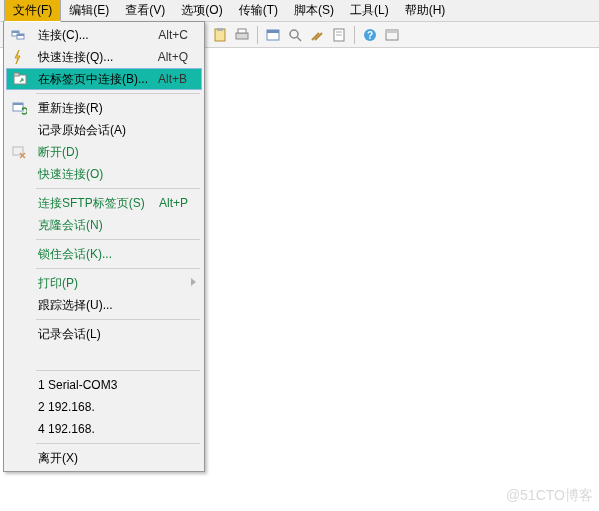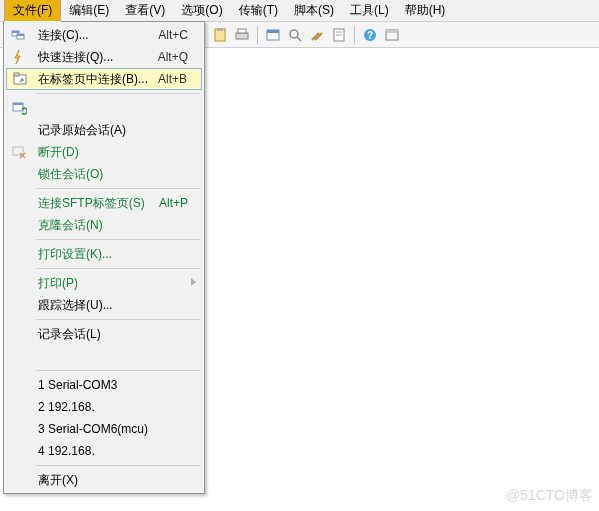--- a/index.html
+++ b/index.html
@@ -77,21 +77,21 @@
 .dd-label {
   flex: 1;
   padding-left: 6px;
   white-space: nowrap;
 }
 .dd-shortcut {
   padding-right: 14px;
   color: #333;
 }
 .dd-row.highlight {
-  background: #fef9c3;
+  background: #14b8a6;
   border: 1px solid #8db8e0;
   height: 22px;
 }
 .dd-row.highlight .dd-icon { width: 25px; }
 .dd-row.disabled .dd-label,
 .dd-row.disabled .dd-shortcut { color: #15803d; }
 .dd-sep {
   height: 1px;
   background: #d0d0d0;
   margin: 3px 2px 3px 30px;
@@ -221,53 +221,54 @@
     <div class="dd-sep"></div>
     <div class="dd-row">
       <div class="dd-icon">
         <svg width="16" height="16">
           <rect x="2" y="3" width="10" height="8" fill="#fff" stroke="#7a95c2"></rect>
           <rect x="2" y="3" width="10" height="2" fill="#7a95c2"></rect>
           <path d="M11 9 a3 3 0 1 1 0 4" fill="none" stroke="#3a8a3a" stroke-width="1.3"></path>
           <path d="M11 8 L11 10 L13 10 Z" fill="#3a8a3a"></path>
         </svg>
       </div>
+      <div class="dd-label">重新连接(R)</div>
     </div>
     <div class="dd-row">
       <div class="dd-icon"></div>
       <div class="dd-label">记录原始会话(A)</div>
     </div>
     <div class="dd-row disabled">
       <div class="dd-icon">
         <svg width="16" height="16">
           <rect x="2" y="3" width="10" height="8" fill="#f0f0f0" stroke="#bbb"></rect>
           <line x1="9" y1="9" x2="14" y2="14" stroke="#c96" stroke-width="1.5"></line>
           <line x1="14" y1="9" x2="9" y2="14" stroke="#c96" stroke-width="1.5"></line>
         </svg>
       </div>
       <div class="dd-label">断开(D)</div>
     </div>
     <div class="dd-row disabled">
       <div class="dd-icon"></div>
-      <div class="dd-label">锁住会话(O)</div>
+      <div class="dd-label">快速连接(O)</div>
     </div>
     <div class="dd-sep"></div>
     <div class="dd-row disabled">
       <div class="dd-icon"></div>
       <div class="dd-label">连接SFTP标签页(S)</div>
       <div class="dd-shortcut">Alt+P</div>
     </div>
     <div class="dd-row disabled">
       <div class="dd-icon"></div>
       <div class="dd-label">克隆会话(N)</div>
     </div>
     <div class="dd-sep"></div>
     <div class="dd-row disabled">
       <div class="dd-icon"></div>
-      <div class="dd-label">打印设置(K)...</div>
+      <div class="dd-label">锁住会话(K)...</div>
     </div>
     <div class="dd-sep"></div>
     <div class="dd-row disabled">
       <div class="dd-icon"></div>
       <div class="dd-label">打印(P)</div>
       <div class="dd-arrow"></div>
     </div>
     <div class="dd-row">
       <div class="dd-icon"></div>
       <div class="dd-label">跟踪选择(U)...</div>
@@ -284,24 +285,20 @@
     <div class="dd-row">
       <div class="dd-icon"></div>
       <div class="dd-label">1 Serial-COM3</div>
     </div>
     <div class="dd-row">
       <div class="dd-icon"></div>
       <div class="dd-label">2 192.168.</div>
     </div>
     <div class="dd-row">
       <div class="dd-icon"></div>
-      <div class="dd-label">3 Serial-COM6(mcu)</div>
-    </div>
-    <div class="dd-row">
-      <div class="dd-icon"></div>
       <div class="dd-label">4 192.168.</div>
     </div>
     <div class="dd-sep"></div>
     <div class="dd-row">
       <div class="dd-icon"></div>
       <div class="dd-label">离开(X)</div>
     </div>
   </div>
 
 <div class="watermark">@51CTO博客</div>

